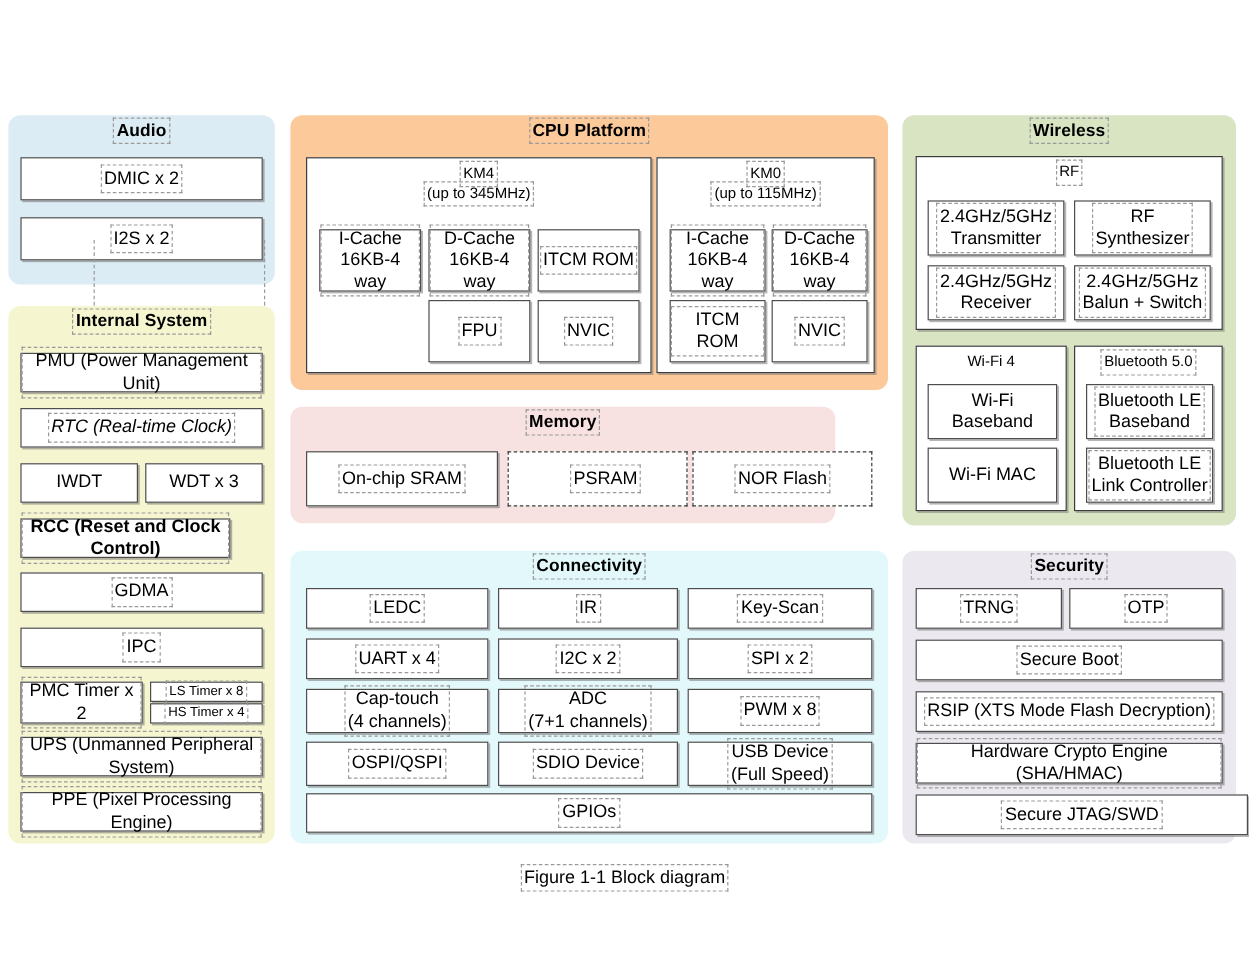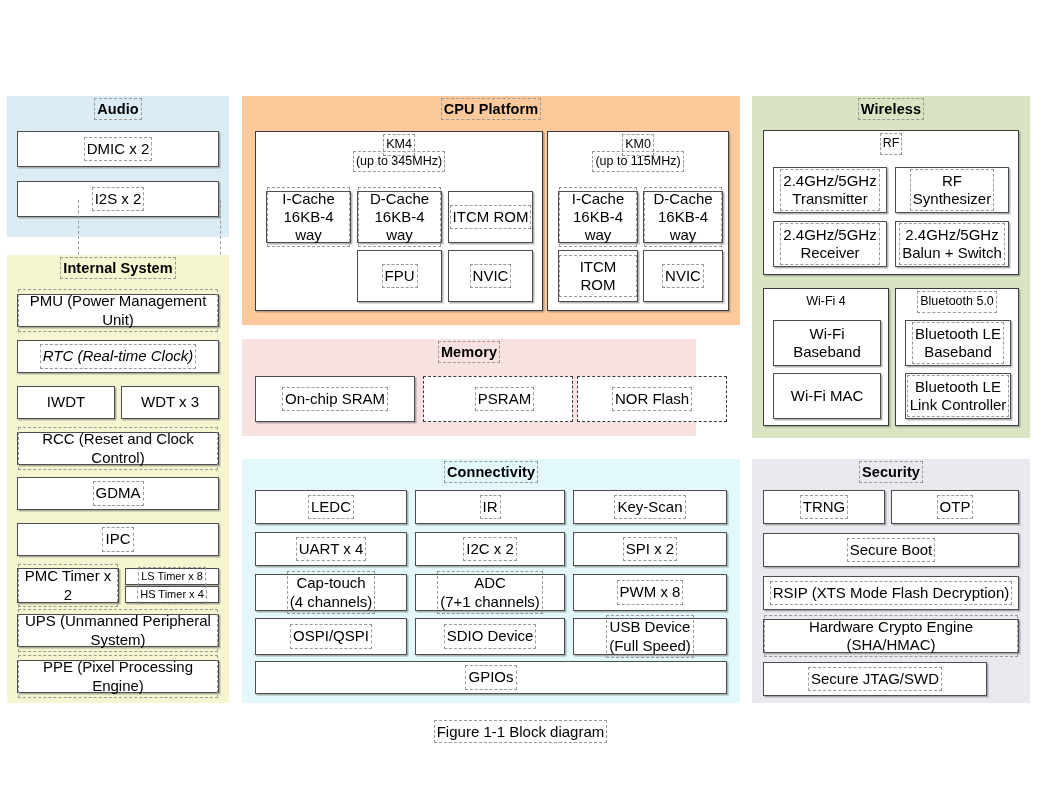--- a/index.html
+++ b/index.html
@@ -1,21 +1,21 @@
 <!DOCTYPE html>
 <html><head>
 <meta charset="utf-8">
 <style>
   html,body{margin:0;padding:0;background:#ffffff;}
   body{
     width:1041px;height:800px;position:relative;overflow:hidden;
     font-family:"Liberation Sans","DejaVu Sans",sans-serif;
     color:#000;
   }
-  .panel{position:absolute;box-sizing:border-box;}
+  .panel{position:absolute;box-sizing:border-box;border-radius:10px;}
   .panel-title{
     text-align:center;font-weight:bold;font-size:14.5px;
     padding:5px 0 4px 0;letter-spacing:0.1px;
   }
   .sel{
     position:relative;display:inline-block;
     outline:1px dashed #9a9a9a;outline-offset:2px;
   }
   
   .box{
@@ -71,21 +71,21 @@
     <span class="sel">RTC (Real-time Clock)</span>
   </div>
 
   <div class="box" style="position:absolute;left:10px;top:131px;width:98px;height:33px;">
     <span>IWDT</span>
   </div>
   <div class="box" style="position:absolute;left:114px;top:131px;width:98px;height:33px;">
     <span>WDT x 3</span>
   </div>
 
-  <div class="box" style="position:absolute;left:10px;top:177px;width:202px;height:33px;">
+  <div class="box" style="position:absolute;left:10px;top:177px;width:175px;height:33px;font-weight:bold;">
     <span class="sel">RCC (Reset and Clock Control)</span>
   </div>
   <div class="box" style="position:absolute;left:10px;top:222px;width:202px;height:33px;">
     <span class="sel">GDMA</span>
   </div>
   <div class="box" style="position:absolute;left:10px;top:268px;width:202px;height:33px;">
     <span class="sel">IPC</span>
   </div>
 
   <div class="box" style="position:absolute;left:10px;top:313px;width:102px;height:35px;">
@@ -286,20 +286,20 @@
     </div>
   <div class="box" style="position:absolute;left:11px;top:74px;width:256px;height:34px;">
     <span class="sel">Secure Boot</span>
     </div>
   <div class="box" style="position:absolute;left:11px;top:117px;width:256px;height:34px;">
     <span class="sel">RSIP (XTS Mode Flash Decryption)</span>
     </div>
   <div class="box" style="position:absolute;left:11px;top:160px;width:256px;height:34px;">
     <span class="sel">Hardware Crypto Engine (SHA/HMAC)</span>
     </div>
-  <div class="box" style="position:absolute;left:11px;top:203px;width:224px;height:34px;align-items:center;">
+  <div class="box" style="position:absolute;left:11px;top:203px;width:277px;height:34px;align-items:center;">
     <span class="sel">Secure JTAG/SWD</span>
     </div>
 </div>
 
 <div class="caption" style="top:723px;left:0;">
   <span class="sel">Figure 1-1 Block diagram</span>
 </div>
 
 </body></html>

